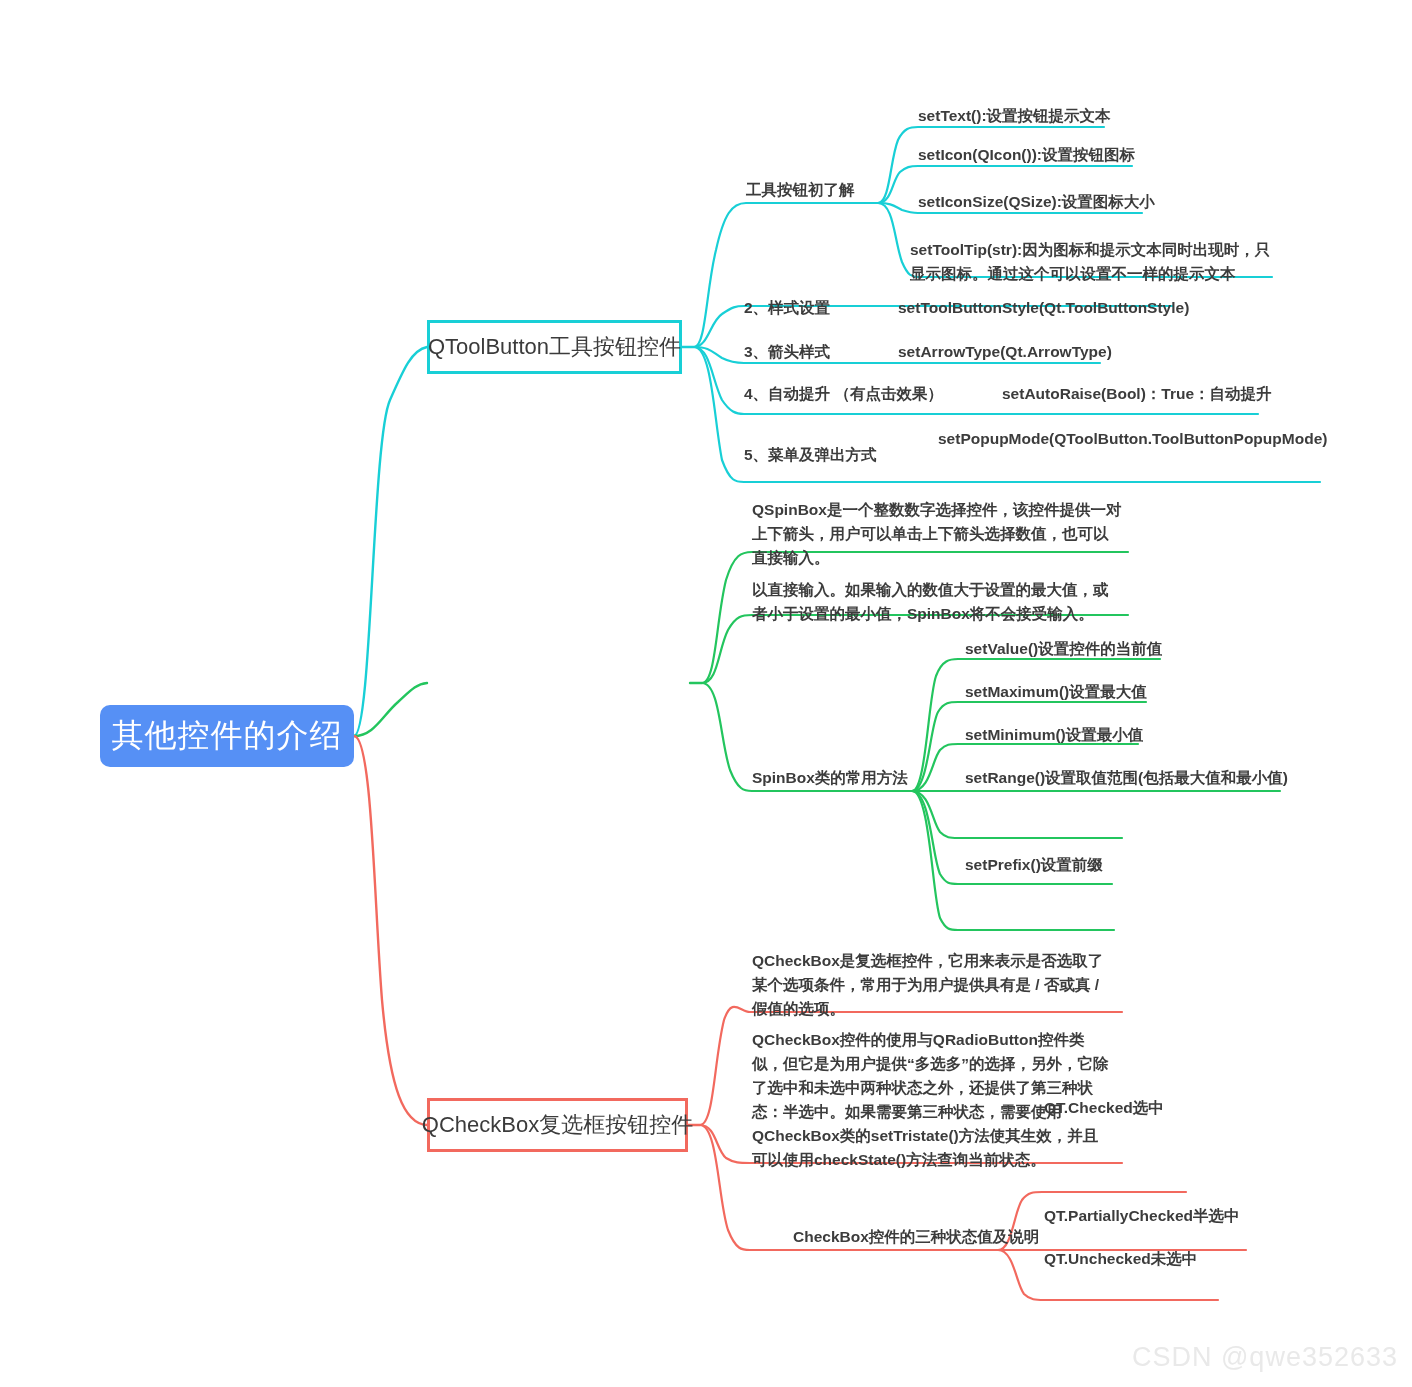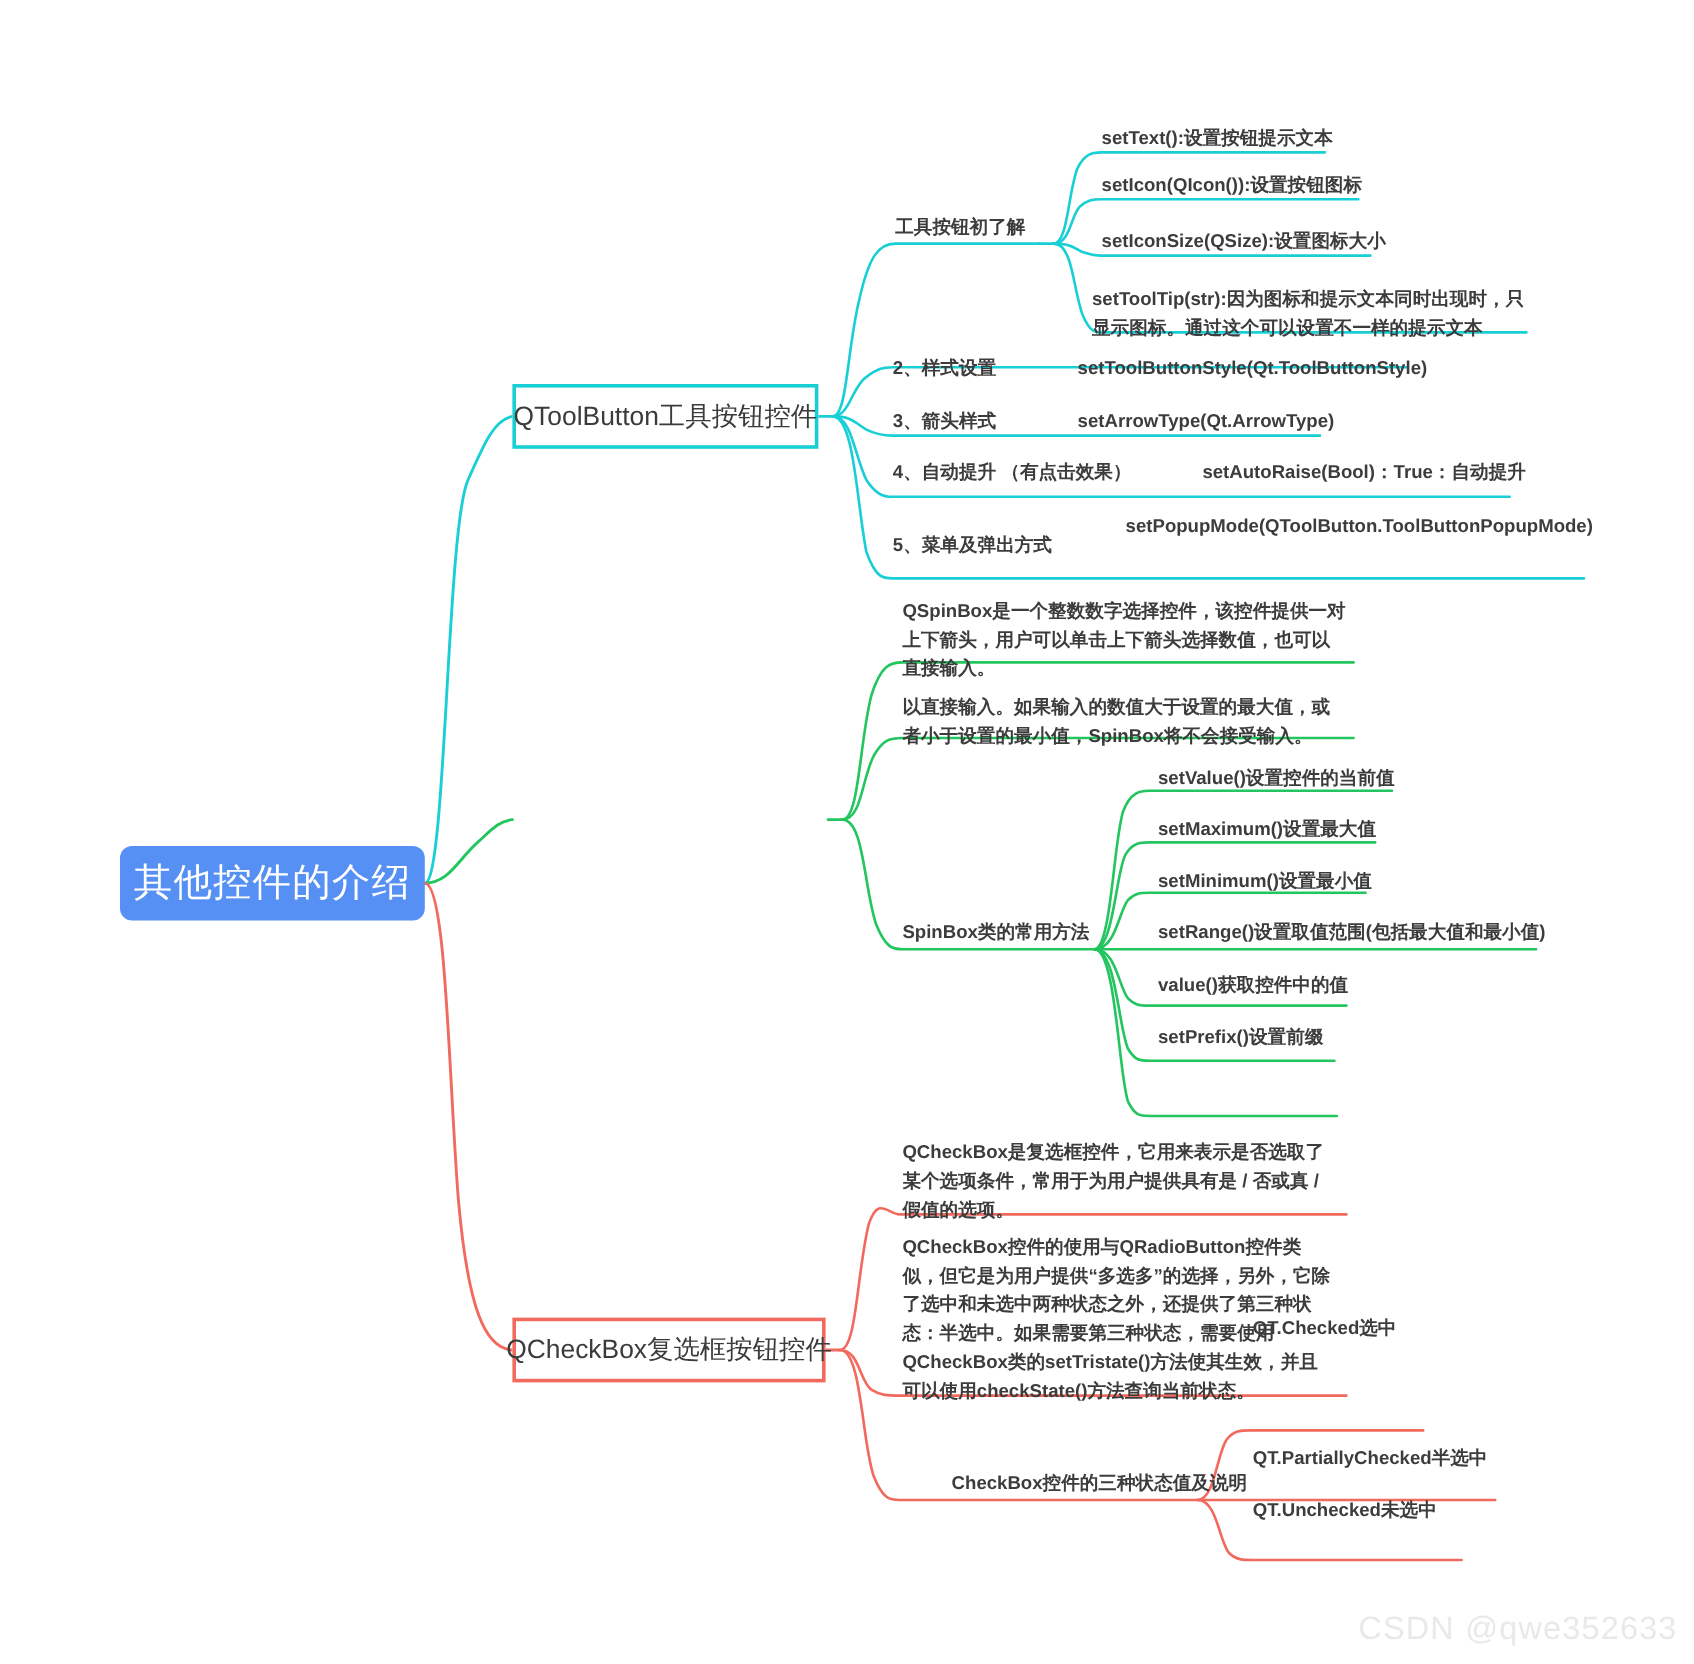--- a/index.html
+++ b/index.html
@@ -129,21 +129,20 @@
   <div class="lbl" style="left:938px;top:427px;width:360px;">setPopupMode(QToolButton.ToolButtonPopupMode)</div>
 
   <div class="lbl" style="left:752px;top:498px;width:370px;">QSpinBox是一个整数数字选择控件，该控件提供一对上下箭头，用户可以单击上下箭头选择数值，也可以直接输入。</div>
   <div class="lbl" style="left:752px;top:578px;width:370px;">以直接输入。如果输入的数值大于设置的最大值，或者小于设置的最小值，SpinBox将不会接受输入。</div>
   <div class="lbl" style="left:752px;top:766px;width:200px;">SpinBox类的常用方法</div>
 
   <div class="lbl" style="left:965px;top:637px;width:380px;">setValue()设置控件的当前值</div>
   <div class="lbl" style="left:965px;top:680px;width:380px;">setMaximum()设置最大值</div>
   <div class="lbl" style="left:965px;top:723px;width:380px;">setMinimum()设置最小值</div>
   <div class="lbl" style="left:965px;top:766px;width:400px;">setRange()设置取值范围(包括最大值和最小值)</div>
-  <div class="lbl" style="left:965px;top:810px;width:380px;">value()获取控件中的值</div>
   <div class="lbl" style="left:965px;top:853px;width:380px;">setPrefix()设置前缀</div>
 
   <div class="lbl" style="left:752px;top:949px;width:365px;">QCheckBox是复选框控件，它用来表示是否选取了某个选项条件，常用于为用户提供具有是 / 否或真 / 假值的选项。</div>
   <div class="lbl" style="left:752px;top:1028px;width:360px;">QCheckBox控件的使用与QRadioButton控件类似，但它是为用户提供“多选多”的选择，另外，它除了选中和未选中两种状态之外，还提供了第三种状态：半选中。如果需要第三种状态，需要使用QCheckBox类的setTristate()方法使其生效，并且可以使用checkState()方法查询当前状态。</div>
   <div class="lbl" style="left:793px;top:1225px;width:250px;">CheckBox控件的三种状态值及说明</div>
 
   <div class="lbl" style="left:1044px;top:1096px;width:300px;">QT.Checked选中</div>
   <div class="lbl" style="left:1044px;top:1204px;width:300px;">QT.PartiallyChecked半选中</div>
   <div class="lbl" style="left:1044px;top:1247px;width:300px;">QT.Unchecked未选中</div>
 

